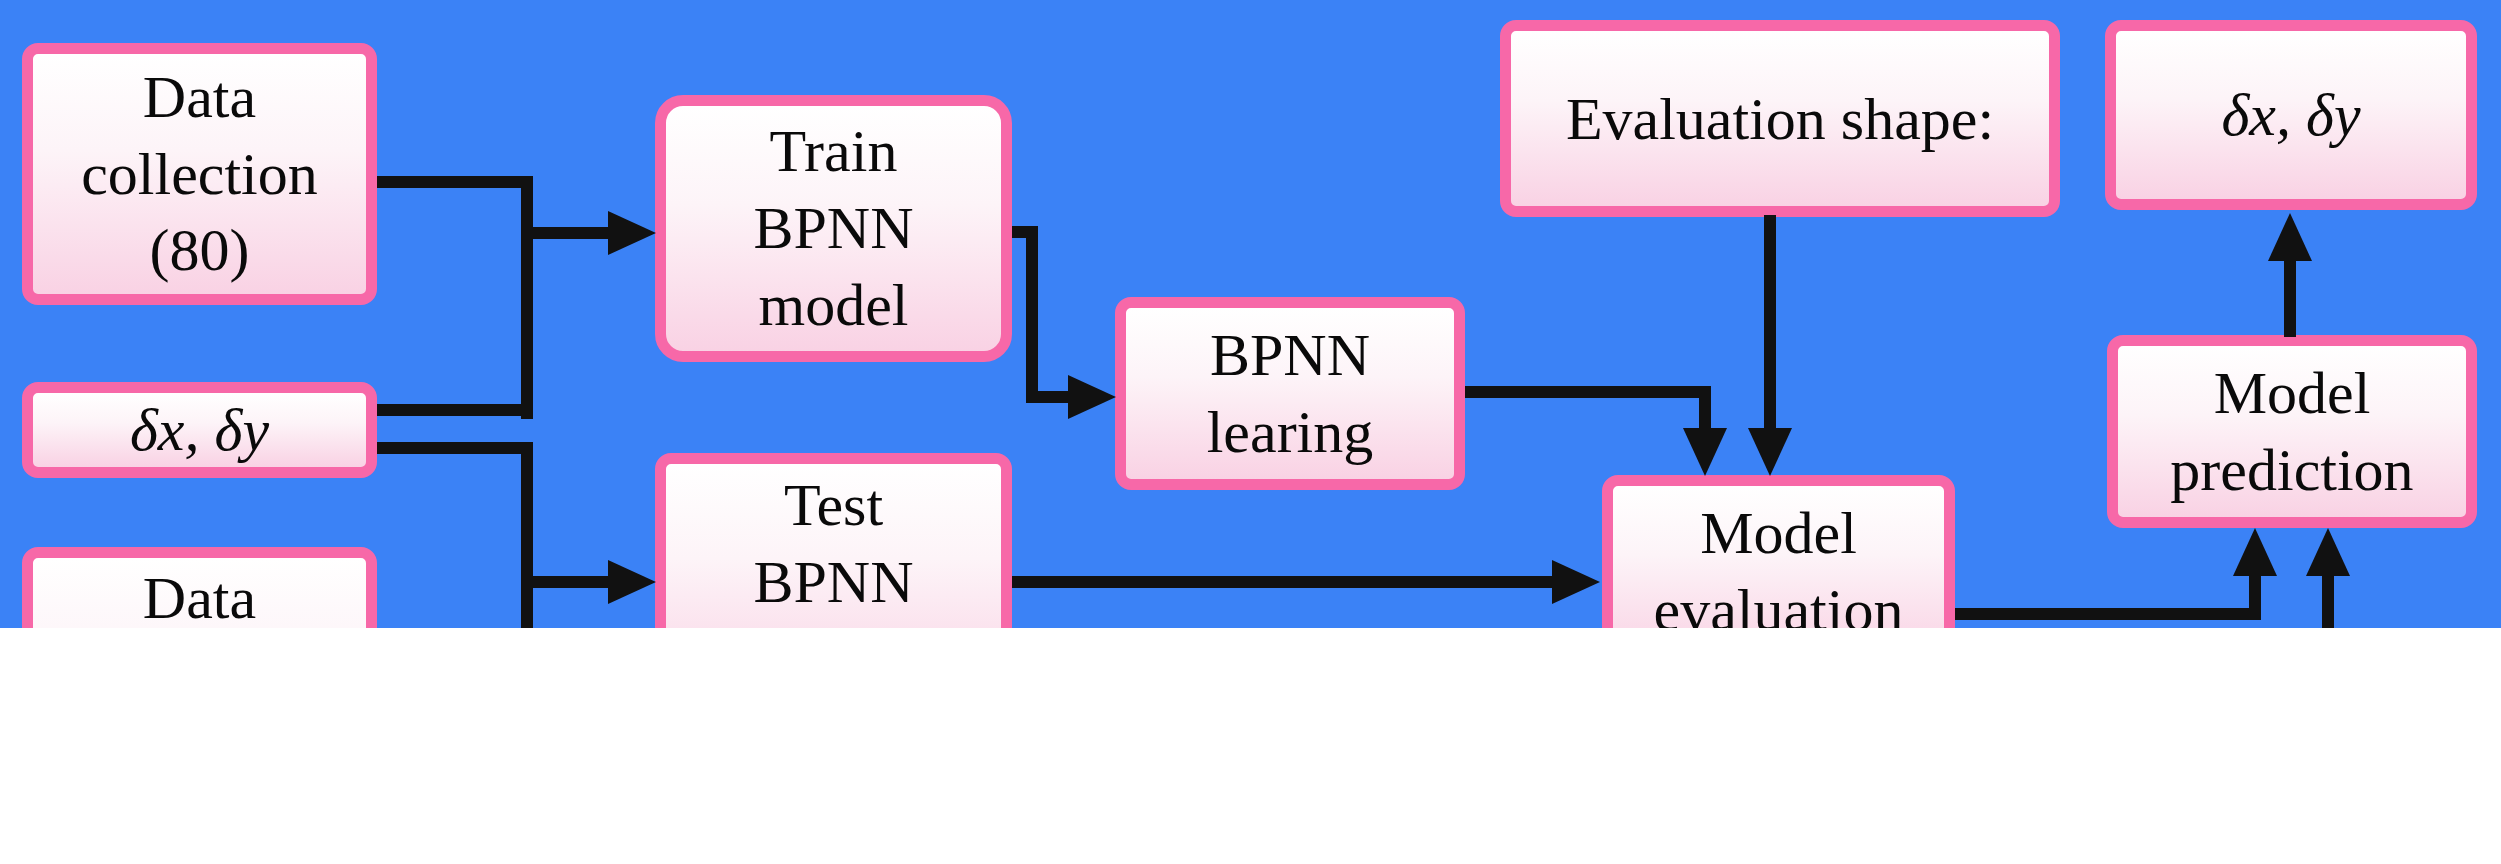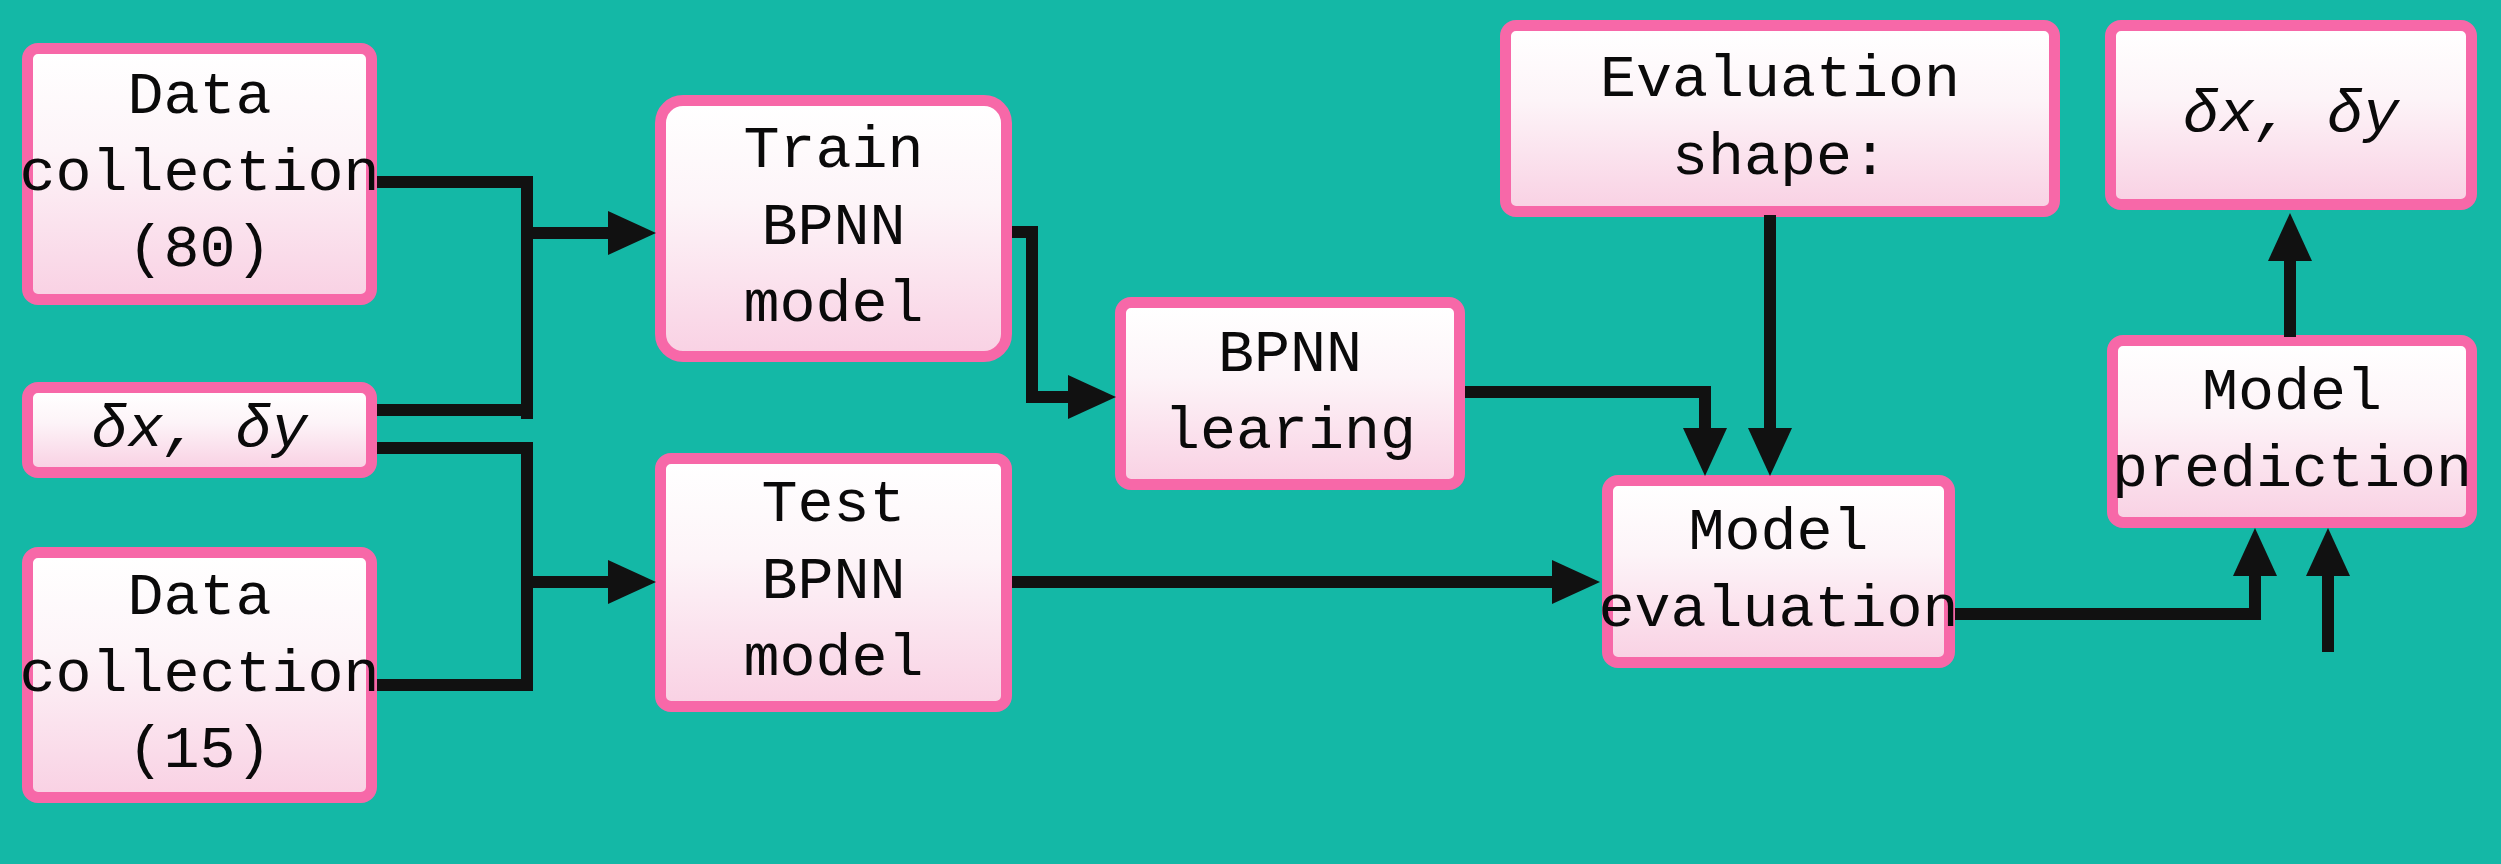--- a/index.html
+++ b/index.html
@@ -1,18 +1,18 @@
 <!DOCTYPE html>
 <html><head>
 <meta charset="utf-8">
 <style>
   html,body{margin:0;padding:0;background:#ffffff;}
   .canvas{
-    position:relative;width:2501px;height:864px;background:#14b8a6;overflow:hidden;
-    font-family:Liberation Mono, monospace;color:#0a0a0a;
+    position:relative;width:2501px;height:628px;background:#3b82f6;overflow:hidden;
+    font-family:Liberation Serif, serif;color:#0a0a0a;
   }
   
   .node{
     position:absolute;box-sizing:border-box;
     border:11px solid #f768a8;border-radius:16px;
     background:linear-gradient(180deg,#ffffff 0%,#fdf4f8 40%,#f9d2e4 100%);
     display:flex;flex-direction:column;align-items:center;justify-content:center;
     text-align:center;font-size:60px;line-height:1.28;
     white-space:pre-line;
   }

